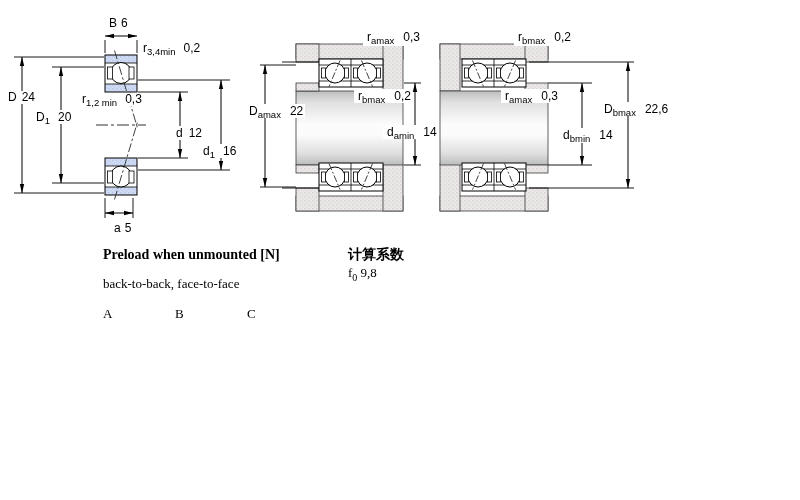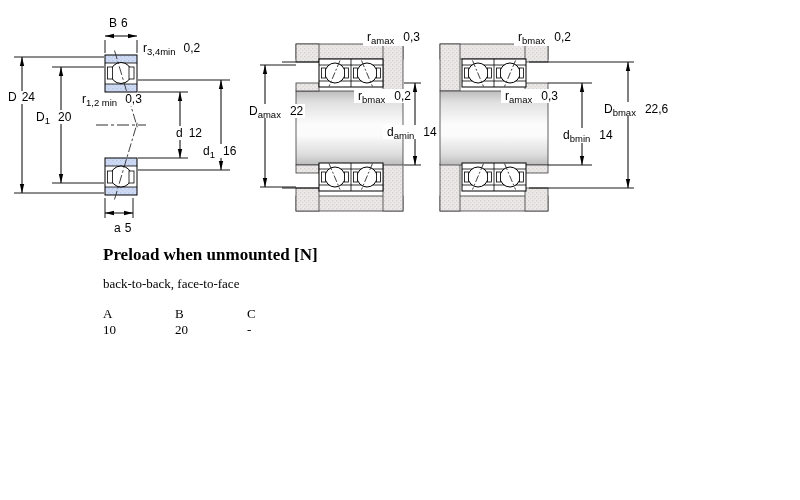--- a/index.html
+++ b/index.html
@@ -10,21 +10,21 @@
   .dim-label .sub{font-size:9.5px;}
   .lbl-bg{fill:#ffffff;}
   .thin{stroke:#000;stroke-width:0.8;}
   .edge{stroke:#3a3a3a;stroke-width:0.8;}
   .dimline{stroke:#000;stroke-width:1;}
   .extline{stroke:#000;stroke-width:0.9;}
   .centerline{stroke:#1a1a1a;stroke-width:0.9;stroke-dasharray:12 3 3 3;}
   .contact{stroke:#2a2a2a;stroke-width:0.9;stroke-dasharray:9 2.5 2.5 2.5;}
   .balldiag{stroke:#2a2a2a;stroke-width:0.9;stroke-dasharray:7 2 2 2;}
   .txt{position:absolute;color:#000;font-family:"Liberation Serif",serif;font-size:13px;line-height:15px;}
-  .b-title{font-weight:bold;font-size:17px;white-space:nowrap;}
+  .b-title{font-weight:bold;font-size:14px;white-space:nowrap;}
   .b-sub{margin-top:14px;white-space:nowrap;}
   .ptable{margin-top:15px;}
   .prow{display:flex;line-height:16px;}
   .pcell{width:72px;}
   .f-line{margin-top:3px;}
   sub{font-size:10px;}
 </style>
 </head>
 <body>
 
@@ -250,22 +250,21 @@
 
 <div class="txt" style="left:103px;top:247px;">
   <div class="b-title">Preload when unmounted [N]</div>
   <div class="b-sub">back-to-back, face-to-face</div>
   <div class="ptable">
     <div class="prow">
       <div class="pcell">A</div>
       <div class="pcell">B</div>
       <div class="pcell">C</div>
     </div>
-    <div class="prow">
-      <div class="pcell">10</div>
-      <div class="pcell">20</div>
-      <div class="pcell">-</div>
-    </div>
   </div>
 </div>
 
-
+<div class="txt" style="left:348px;top:247px;">
+  <div class="b-title">计算系数</div>
+  <div class="f-line"><span>f</span><sub>0</sub>&nbsp;<span>9,8</span></div>
 </div>
 
+</div>
+
 </body></html>

